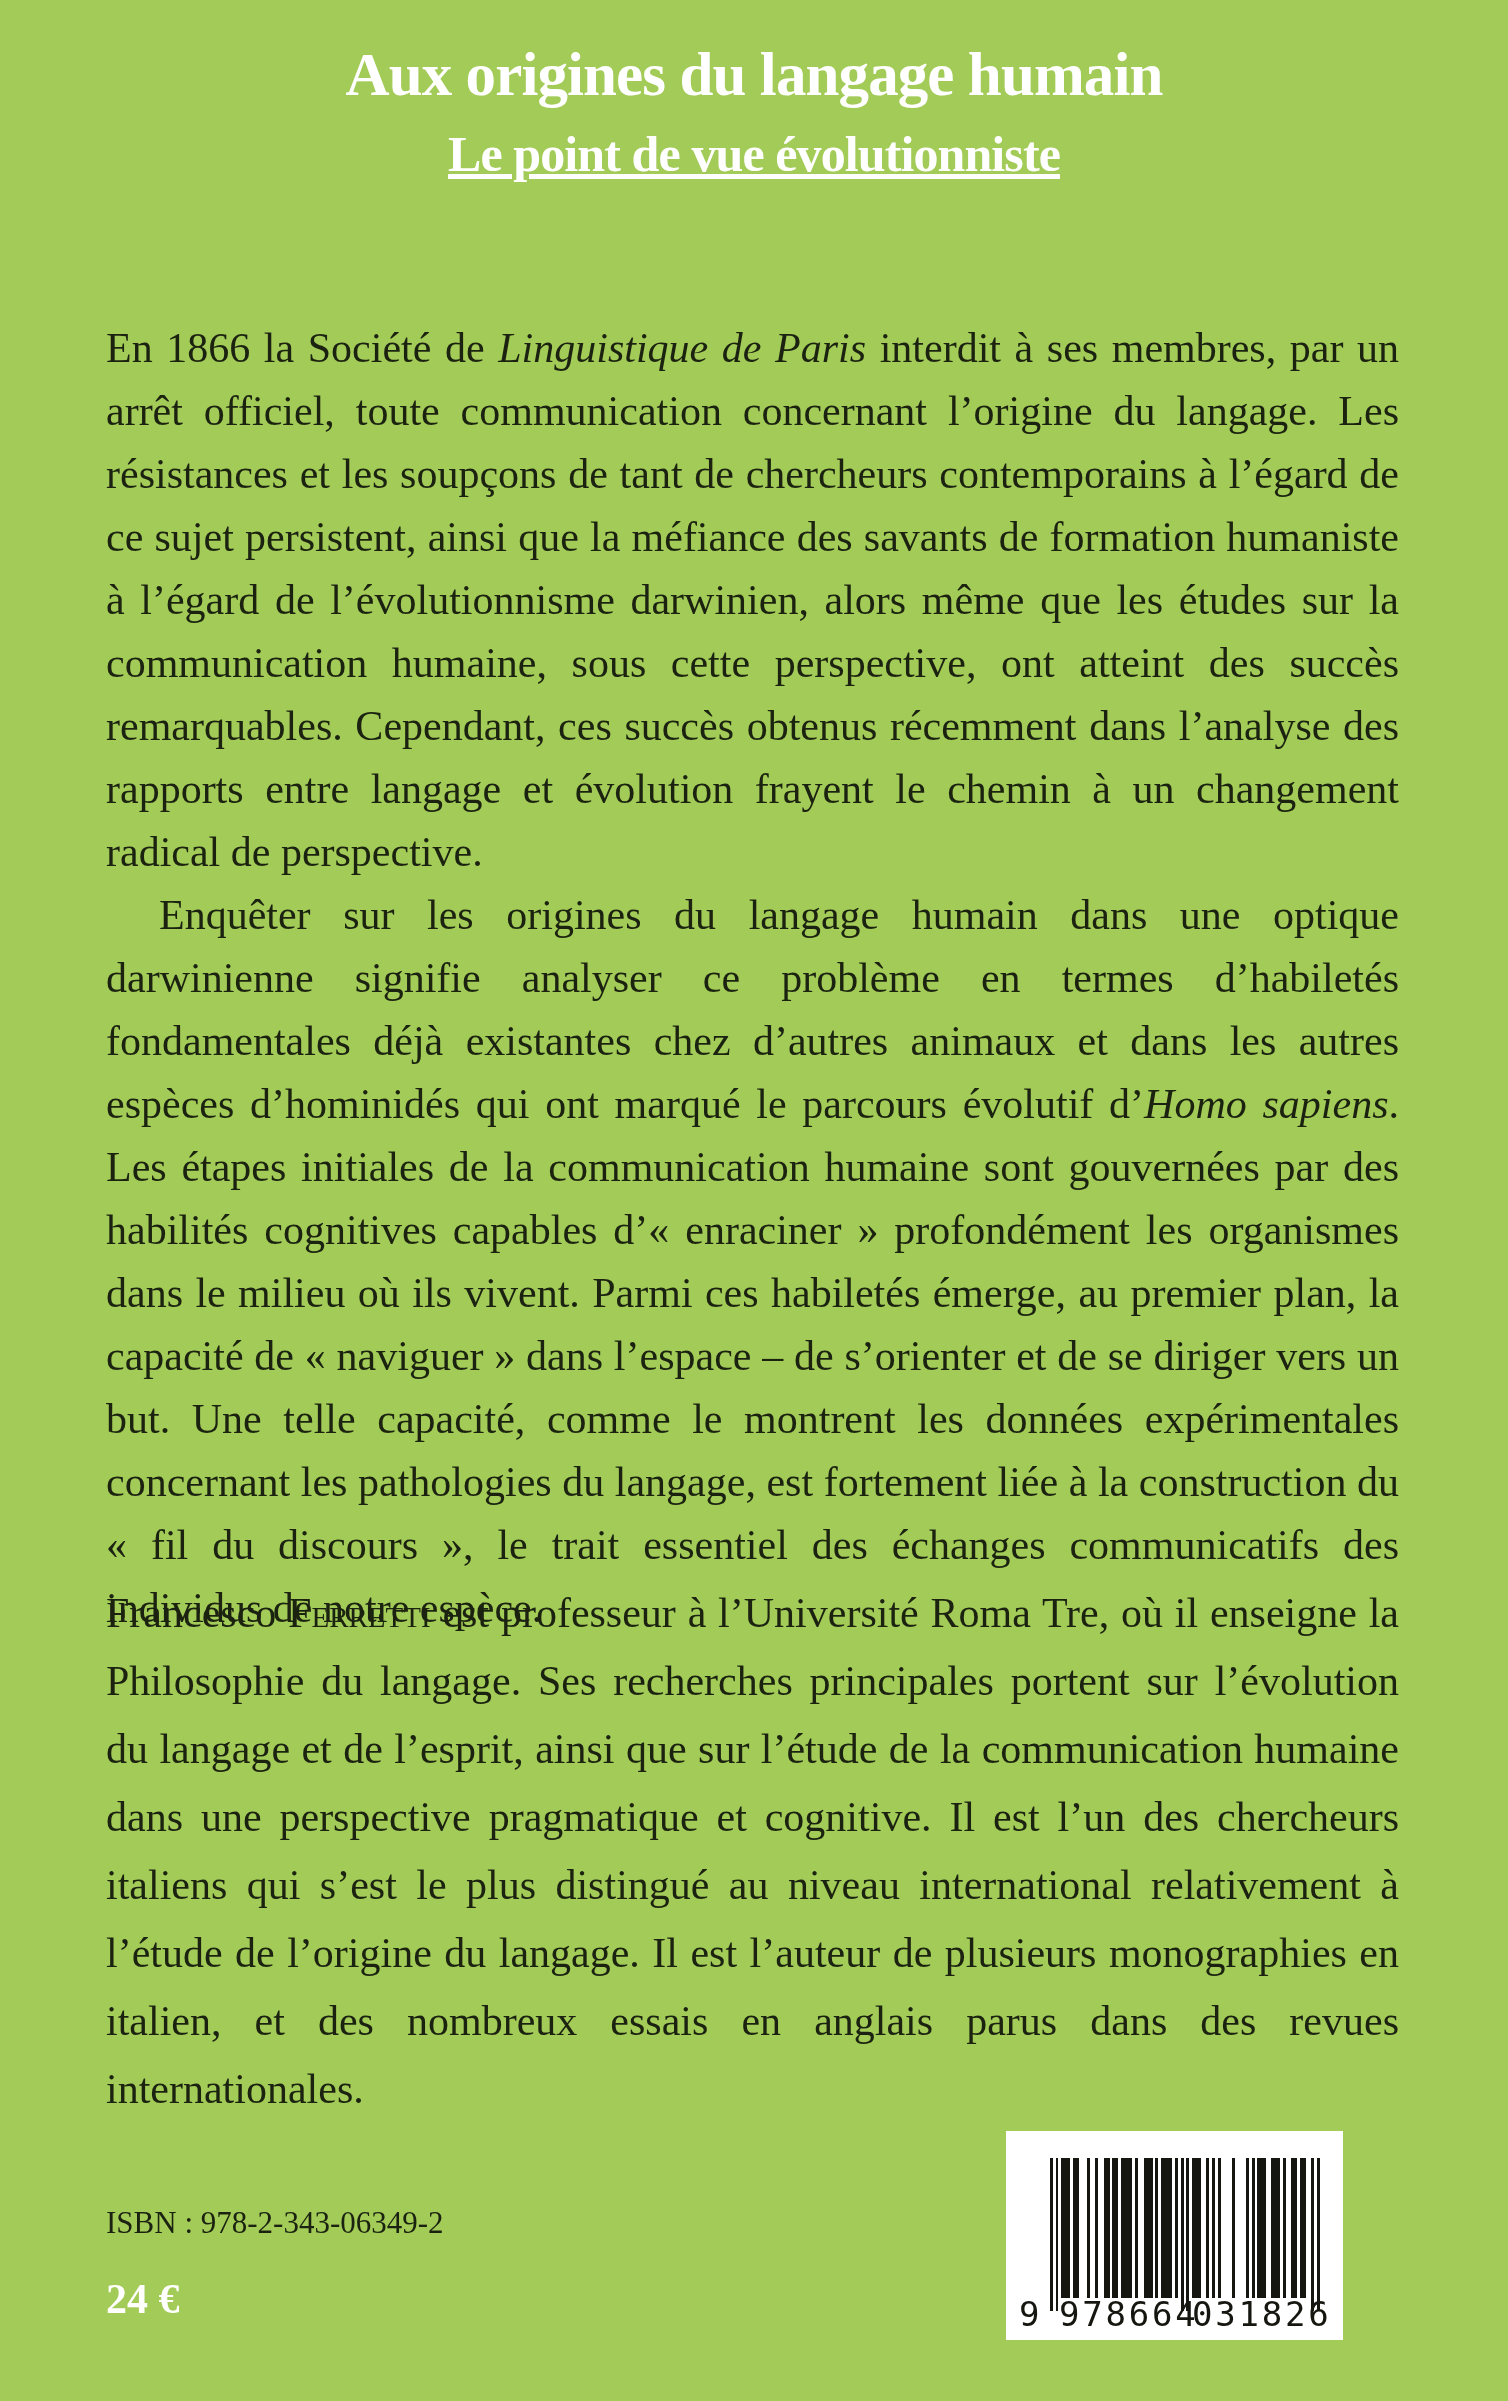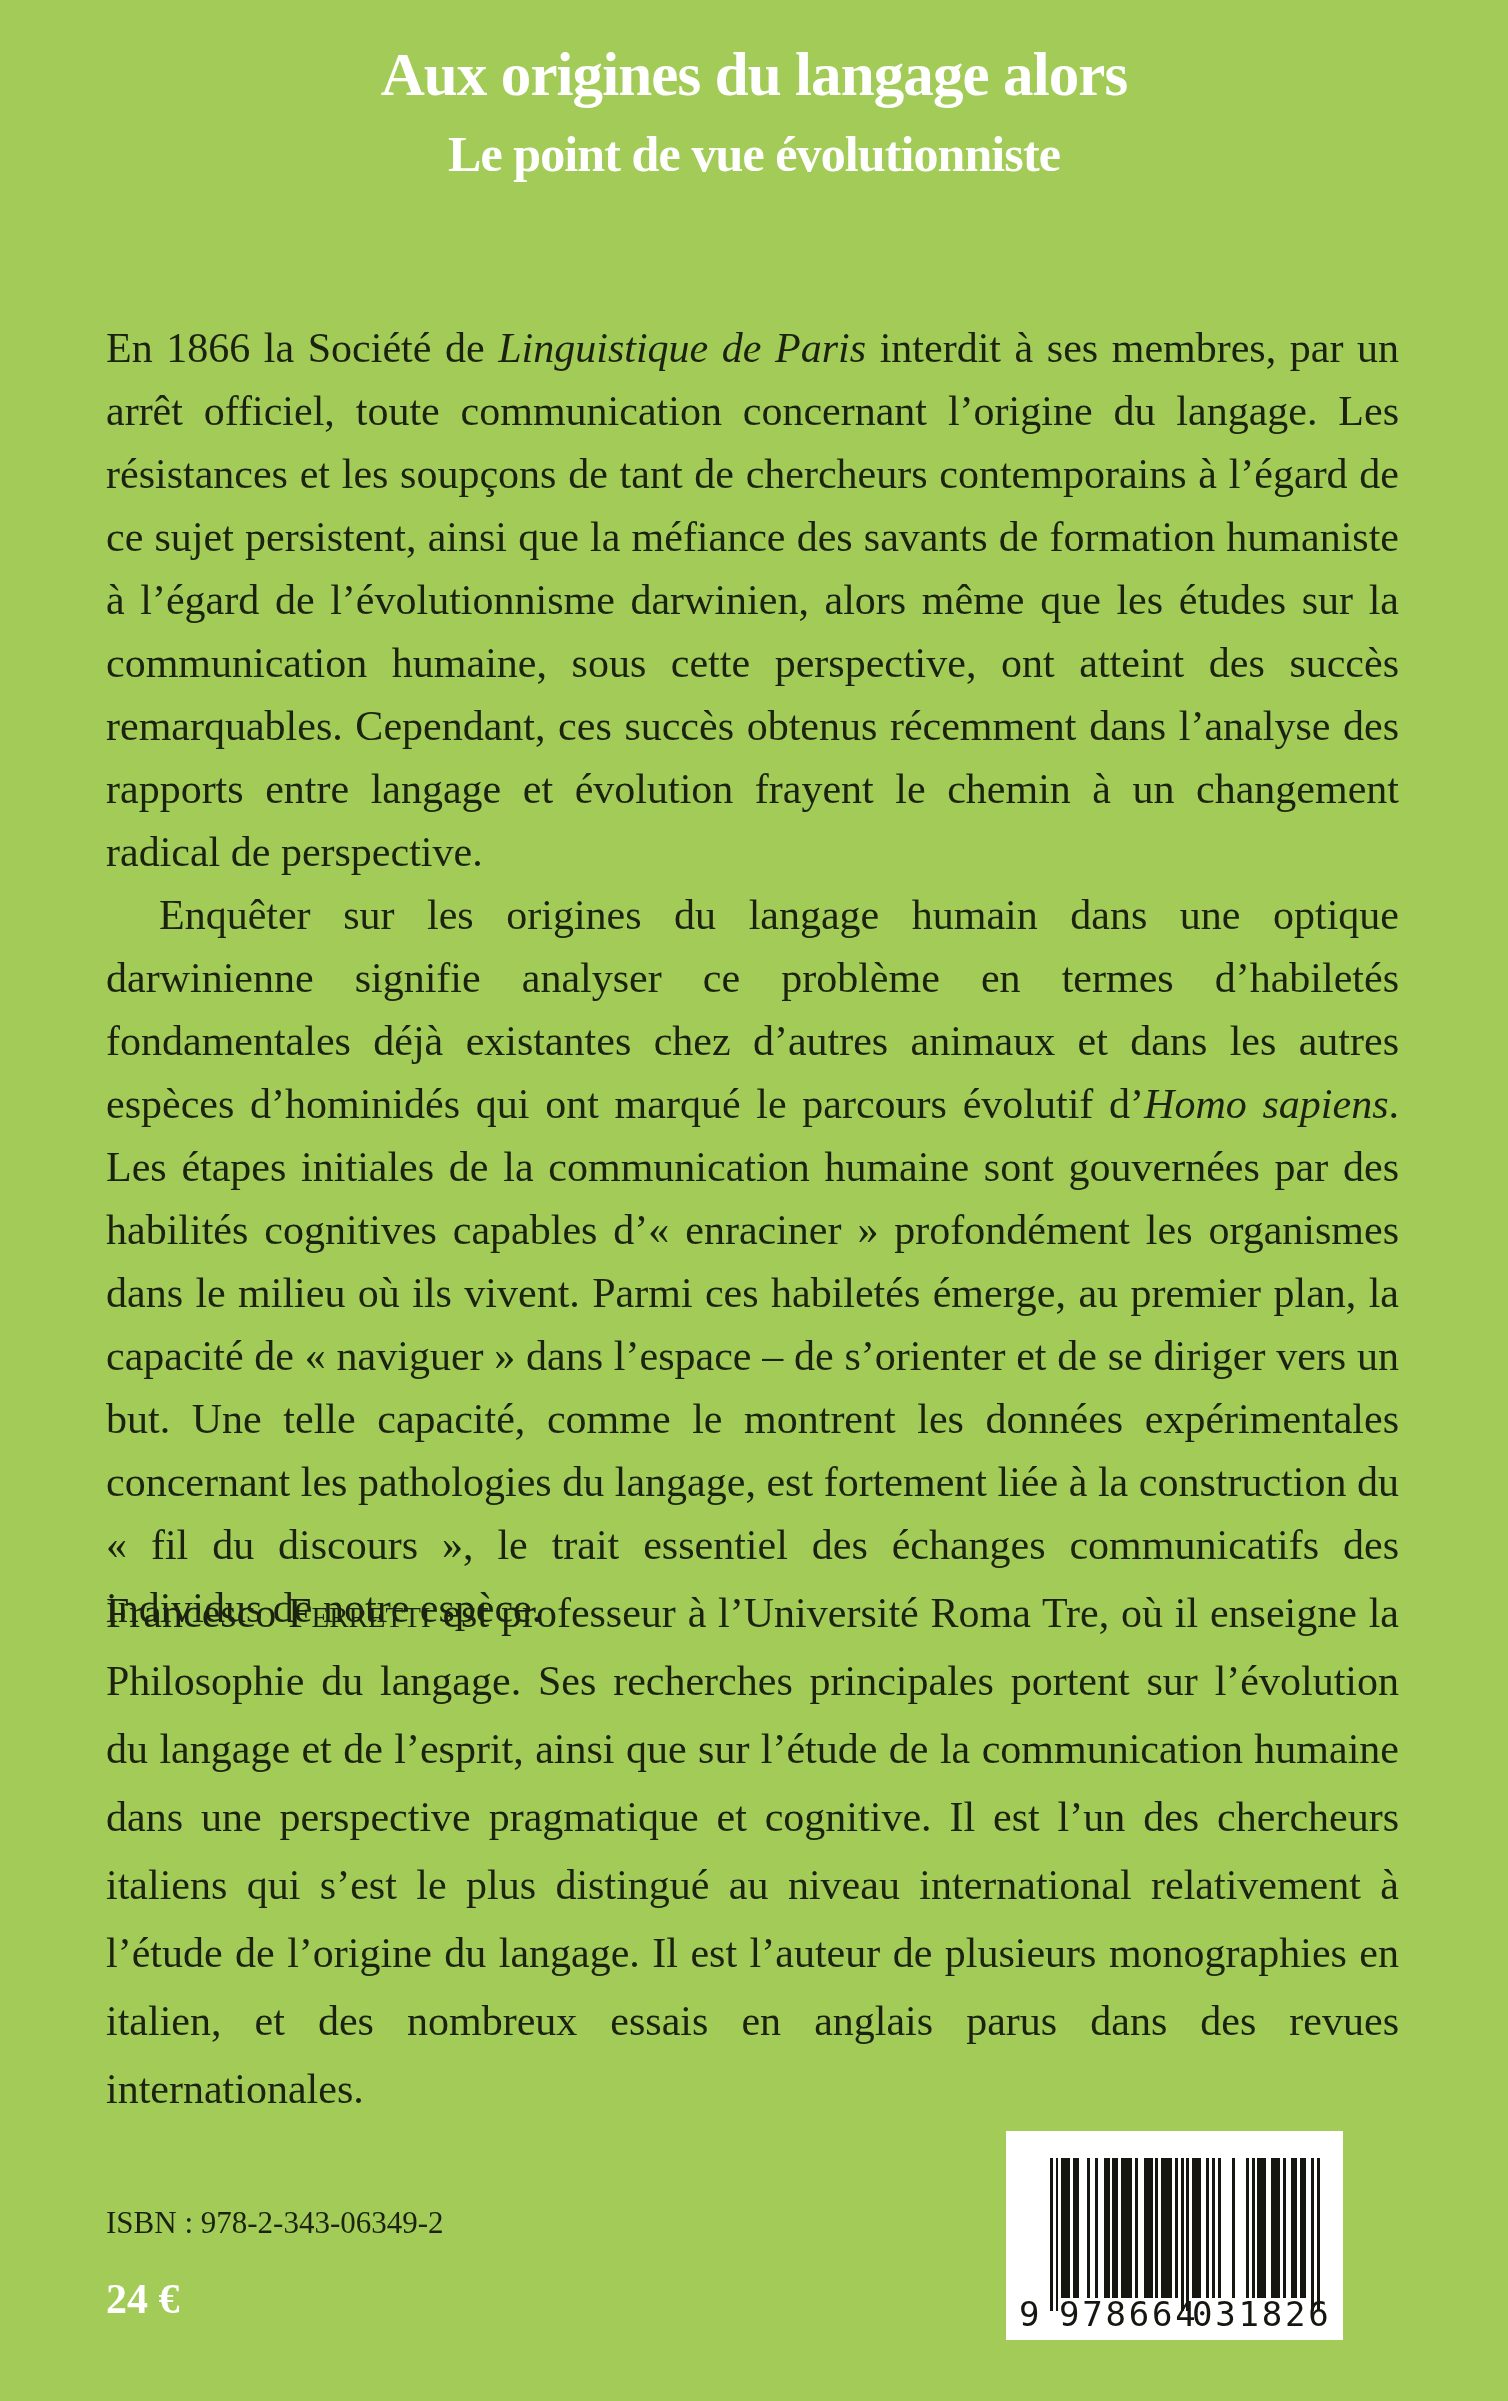--- a/index.html
+++ b/index.html
@@ -11,21 +11,21 @@
     overflow:hidden;
   }
   .title{
     position:absolute;left:0;top:40px;width:1508px;
     text-align:center;color:#ffffff;
     font-weight:bold;font-size:61px;letter-spacing:-0.9px;
   }
   .subtitle{
     position:absolute;left:0;top:125px;width:1508px;
     text-align:center;color:#ffffff;
-    font-weight:bold;font-size:50px;letter-spacing:-0.9px;
+    font-weight:bold;font-size:50px;letter-spacing:-0.9px;text-decoration:underline;
   }
   .synopsis{
     position:absolute;left:106px;top:317px;width:1293px;
     color:#1b2310;font-size:42px;line-height:63px;
     text-align:justify;
   }
   .synopsis p{margin:0;padding:0;}
   .synopsis p.indent{text-indent:53px;font-family:Liberation Serif, serif;}
   .bio{
     position:absolute;left:106px;top:1579px;width:1293px;
@@ -60,21 +60,21 @@
   }
   .bd-left{left:5.7px;width:38px;}
   .bd-mid{left:53px;width:119px;}
   .bd-right{left:186px;width:119px;}
 </style>
 </head>
 <body>
 
 <div id="cover">
 
-  <div class="title">Aux origines du langage alors</div>
+  <div class="title">Aux origines du langage humain</div>
   <div class="subtitle">Le point de vue évolutionniste</div>
 
   <div class="synopsis">
     <p><span>En 1866 la Société de </span><span class="seg-italic">Linguistique de Paris</span><span> interdit à ses membres, par un arrêt officiel, toute communication concernant l’origine du langage. Les résistances et les soupçons de tant de chercheurs contemporains à l’égard de ce sujet persistent, ainsi que la méfiance des savants de formation humaniste à l’égard de l’évolutionnisme darwinien, alors même que les études sur la communication humaine, sous cette perspective, ont atteint des succès remarquables. Cependant, ces succès obtenus récemment dans l’analyse des rapports entre langage et évolution frayent le chemin à un changement radical de perspective.</span></p>
     <p class="indent"><span>Enquêter sur les origines du langage humain dans une optique darwinienne signifie analyser ce problème en termes d’habiletés fondamentales déjà existantes chez d’autres animaux et dans les autres espèces d’hominidés qui ont marqué le parcours évolutif d’</span><span class="seg-italic">Homo sapiens</span><span>. Les étapes initiales de la communication humaine sont gouvernées par des habilités cognitives capables d’«&nbsp;enraciner&nbsp;» profondément les organismes dans le milieu où ils vivent. Parmi ces habiletés émerge, au premier plan, la capacité de «&nbsp;naviguer&nbsp;» dans l’espace – de s’orienter et de se diriger vers un but. Une telle capacité, comme le montrent les données expérimentales concernant les pathologies du langage, est fortement liée à la construction du «&nbsp;fil du discours&nbsp;», le trait essentiel des échanges communicatifs des individus de notre espèce.</span></p>
   </div>
 
   <div class="bio"><span>Francesco </span><span class="seg-smallcaps">Ferretti</span><span> est professeur à l’Université Roma Tre, où il enseigne la Philosophie du langage. Ses recherches principales portent sur l’évolution du langage et de l’esprit, ainsi que sur l’étude de la communication humaine dans une perspective pragmatique et cognitive. Il est l’un des chercheurs italiens qui s’est le plus distingué au niveau international relativement à l’étude de l’origine du langage. Il est l’auteur de plusieurs monographies en italien, et des nombreux essais en anglais parus dans des revues internationales.</span></div>
 
   <div class="isbn">ISBN : 978-2-343-06349-2</div>

